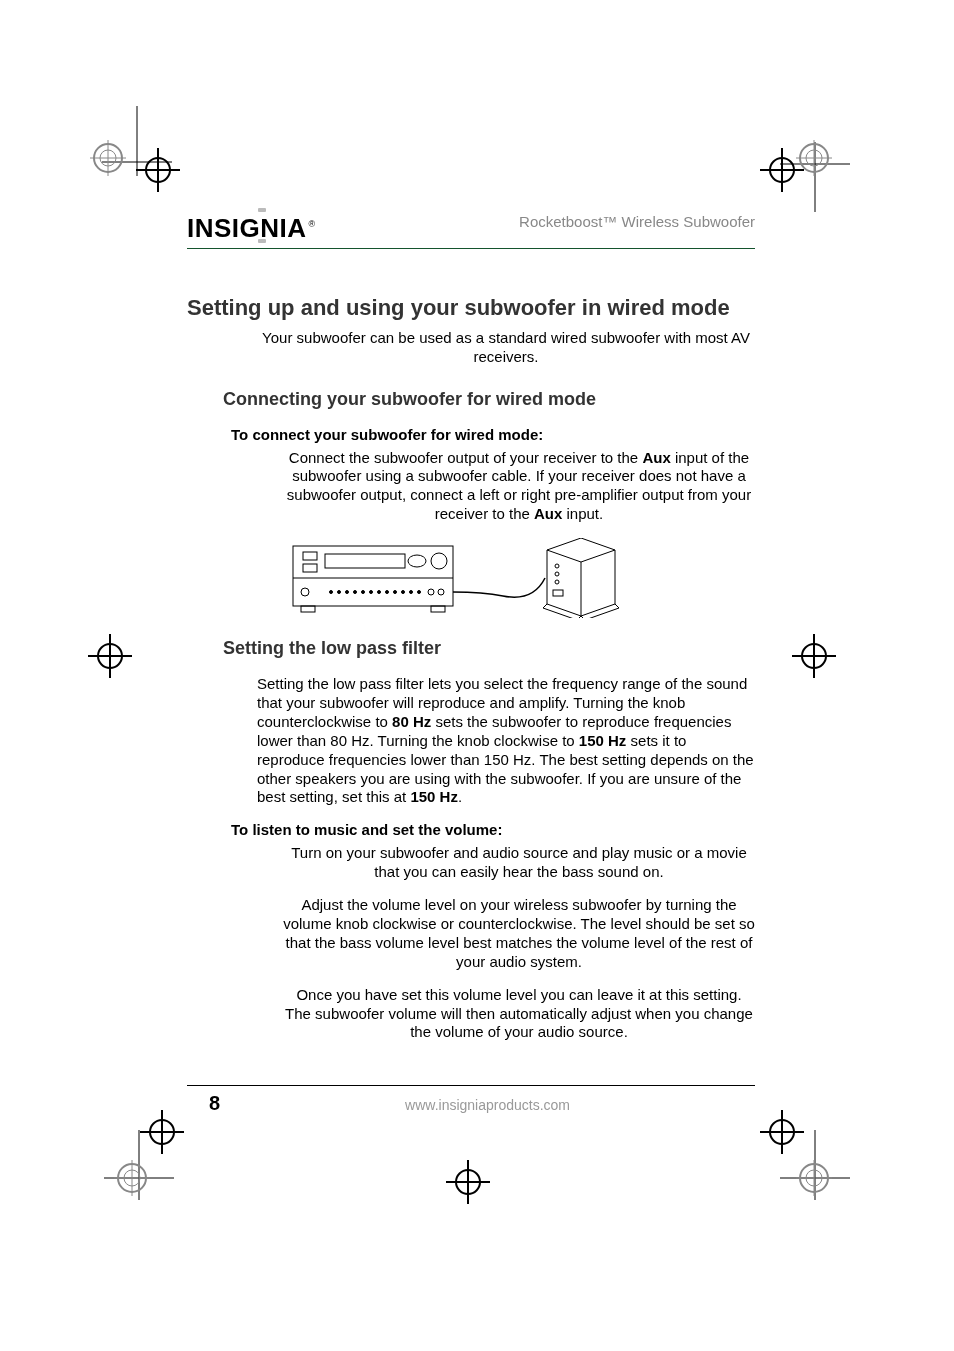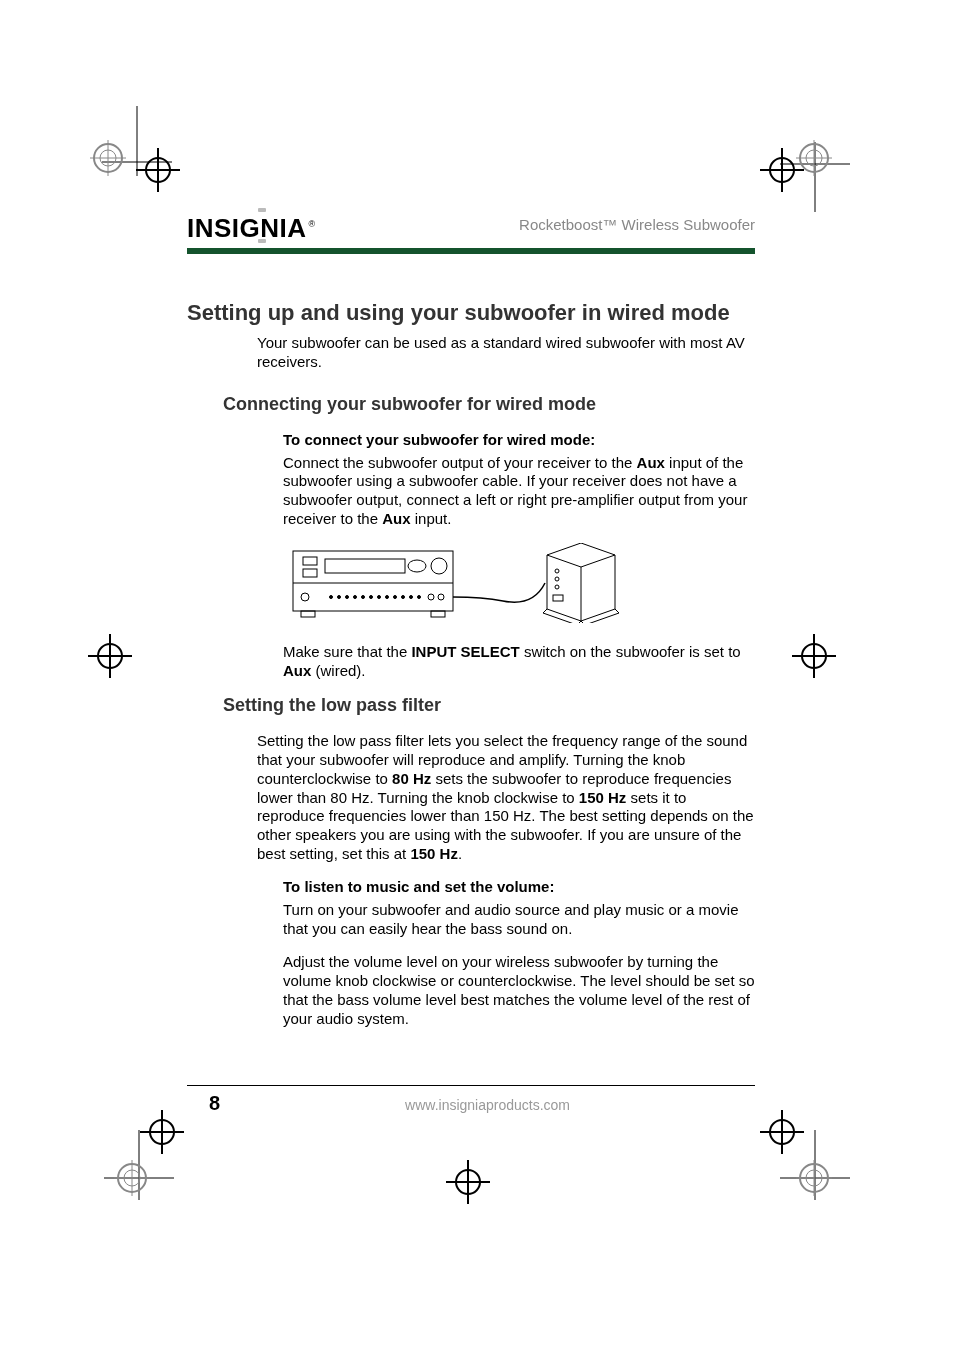--- a/index.html
+++ b/index.html
@@ -1,29 +1,29 @@
 <!DOCTYPE html>
 <html><head>
 <meta charset="utf-8">
 <style>
   * { margin: 0; padding: 0; box-sizing: border-box; }
   body { width: 954px; height: 1351px; background: #fff; position: relative; font-family: "Segoe UI", "Helvetica Neue", Arial, sans-serif; color: #000; }
   .page { position: absolute; left: 187px; top: 213px; width: 568px; }
-  .header-row { display: flex; align-items: center; justify-content: space-between; border-bottom: 6px solid #14532d; padding-bottom: 4px; margin-bottom: 46px; }
+  .header-row { display: flex; align-items: flex-start; justify-content: space-between; border-bottom: 1px solid #14532d; padding-bottom: 4px; margin-bottom: 46px; }
   .brand { font-weight: 900; font-size: 26px; letter-spacing: 0.5px; position: relative; }
   .brand-dot { position: absolute; width: 8px; height: 4px; background: #bbb; border-radius: 1px; }
   .brand-dot.t { left: 71px; top: -5px; }
   .brand-dot.b { left: 71px; top: 26px; }
   .brand-tm { font-size: 9px; font-weight: 400; vertical-align: super; margin-left: 2px; }
   .doc-title { color: #888; font-size: 15px; margin-bottom: 8px; }
   .h1 { color: #333; font-weight: 700; font-size: 22px; margin-bottom: 8px; }
-  .intro { margin-left: 70px; font-size: 15px; line-height: 1.25; margin-bottom: 22px; }
+  .intro { margin-left: 70px; font-size: 15px; line-height: 1.25; margin-bottom: 22px; text-align: center; }
   .h2 { color: #333; font-weight: 700; font-size: 18px; margin: 0 0 16px 36px; }
-  .h3 { font-weight: 700; font-size: 15px; margin: 0 0 6px 96px; }
-  .body { margin: 0 0 14px 96px; font-size: 15px; line-height: 1.26; }
+  .h3 { font-weight: 700; font-size: 15px; margin: 0 0 6px 44px; }
+  .body { margin: 0 0 14px 96px; font-size: 15px; line-height: 1.26; text-align: center; }
   .body-noindent { margin: 0 0 14px 70px; font-size: 15px; line-height: 1.26; }
   .bold { font-weight: 700; }
   .diagram { margin: 14px 0 16px 96px; }
   .footer { position: absolute; left: 187px; top: 1085px; width: 568px; border-top: 1px solid #000; padding-top: 6px; display: flex; align-items: baseline; }
   .page-num { font-weight: 700; font-size: 20px; margin-left: 22px; }
   .footer-link { color: #999; font-size: 14px; margin: 0 auto; }
   
   .reg { position: absolute; }
   .reg svg { display: block; }
   .reg.tl-outer { left: 90px;  top: 140px; }
@@ -104,32 +104,30 @@
         <circle cx="274" cy="28" r="2"></circle>
         <circle cx="274" cy="36" r="2"></circle>
         <circle cx="274" cy="44" r="2"></circle>
         <rect x="270" y="52" width="10" height="6"></rect>
         <path d="M 264 66 L 260 70 L 294 82 L 298 78"></path>
         <path d="M 332 66 L 336 70 L 302 82 L 298 78"></path>
       </g>
     </svg>
   </div>
 
-  <div class="body">
-    <span>Make sure that the </span><span class="bold">INPUT SELECT</span><span> switch on the subwoofer is set to </span><span class="bold">Aux</span><span> (wired).</span>
-  </div>
 
   <div class="h2" style="margin-top:12px">Setting the low pass filter</div>
   <div class="body-noindent">
     <span>Setting the low pass filter lets you select the frequency range of the sound that your subwoofer will reproduce and amplify. Turning the knob counterclockwise to </span><span class="bold">80 Hz</span><span> sets the subwoofer to reproduce frequencies lower than 80 Hz. Turning the knob clockwise to </span><span class="bold">150 Hz</span><span> sets it to reproduce frequencies lower than 150 Hz. The best setting depends on the other speakers you are using with the subwoofer. If you are unsure of the best setting, set this at </span><span class="bold">150 Hz</span><span>.</span>
   </div>
 
   <div class="h3">To listen to music and set the volume:</div>
   <div class="body">Turn on your subwoofer and audio source and play music or a movie that you can easily hear the bass sound on.</div>
   <div class="body">Adjust the volume level on your wireless subwoofer by turning the volume knob clockwise or counterclockwise. The level should be set so that the bass volume level best matches the volume level of the rest of your audio system.</div>
+  <div class="body">Once you have set this volume level you can leave it at this setting. The subwoofer volume will then automatically adjust when you change the volume of your audio source.</div>
 
 </div>
 
 <div class="footer">
   <div class="page-num">8</div>
   <div class="footer-link">www.insigniaproducts.com</div>
 </div>
 
 <div class="reg tl-bar">
     <svg width="70" height="70">

